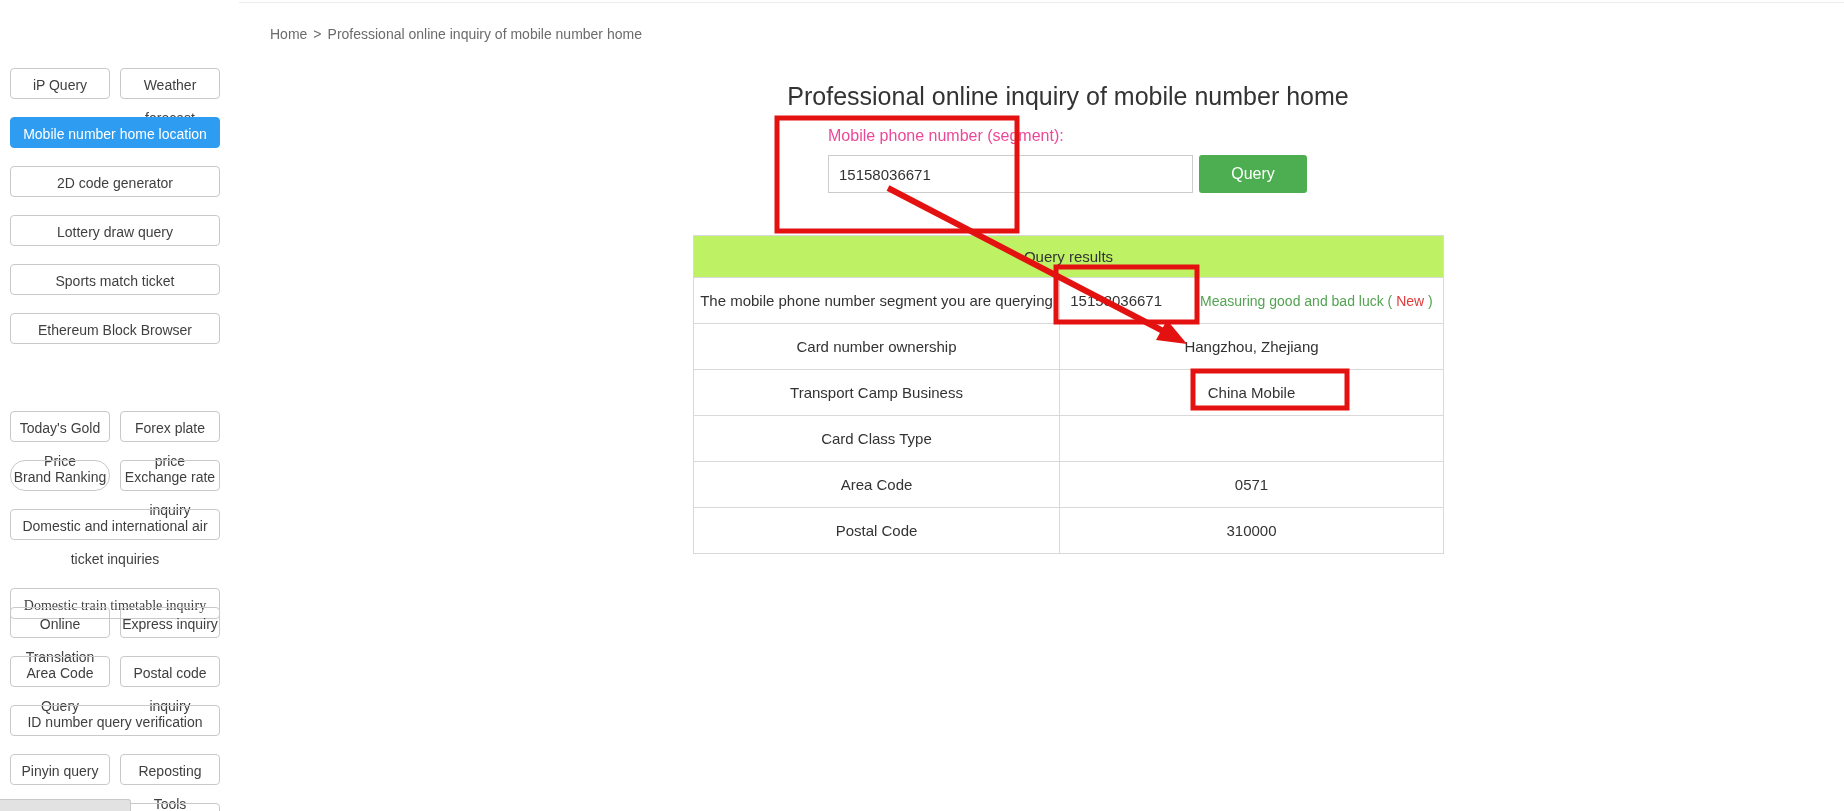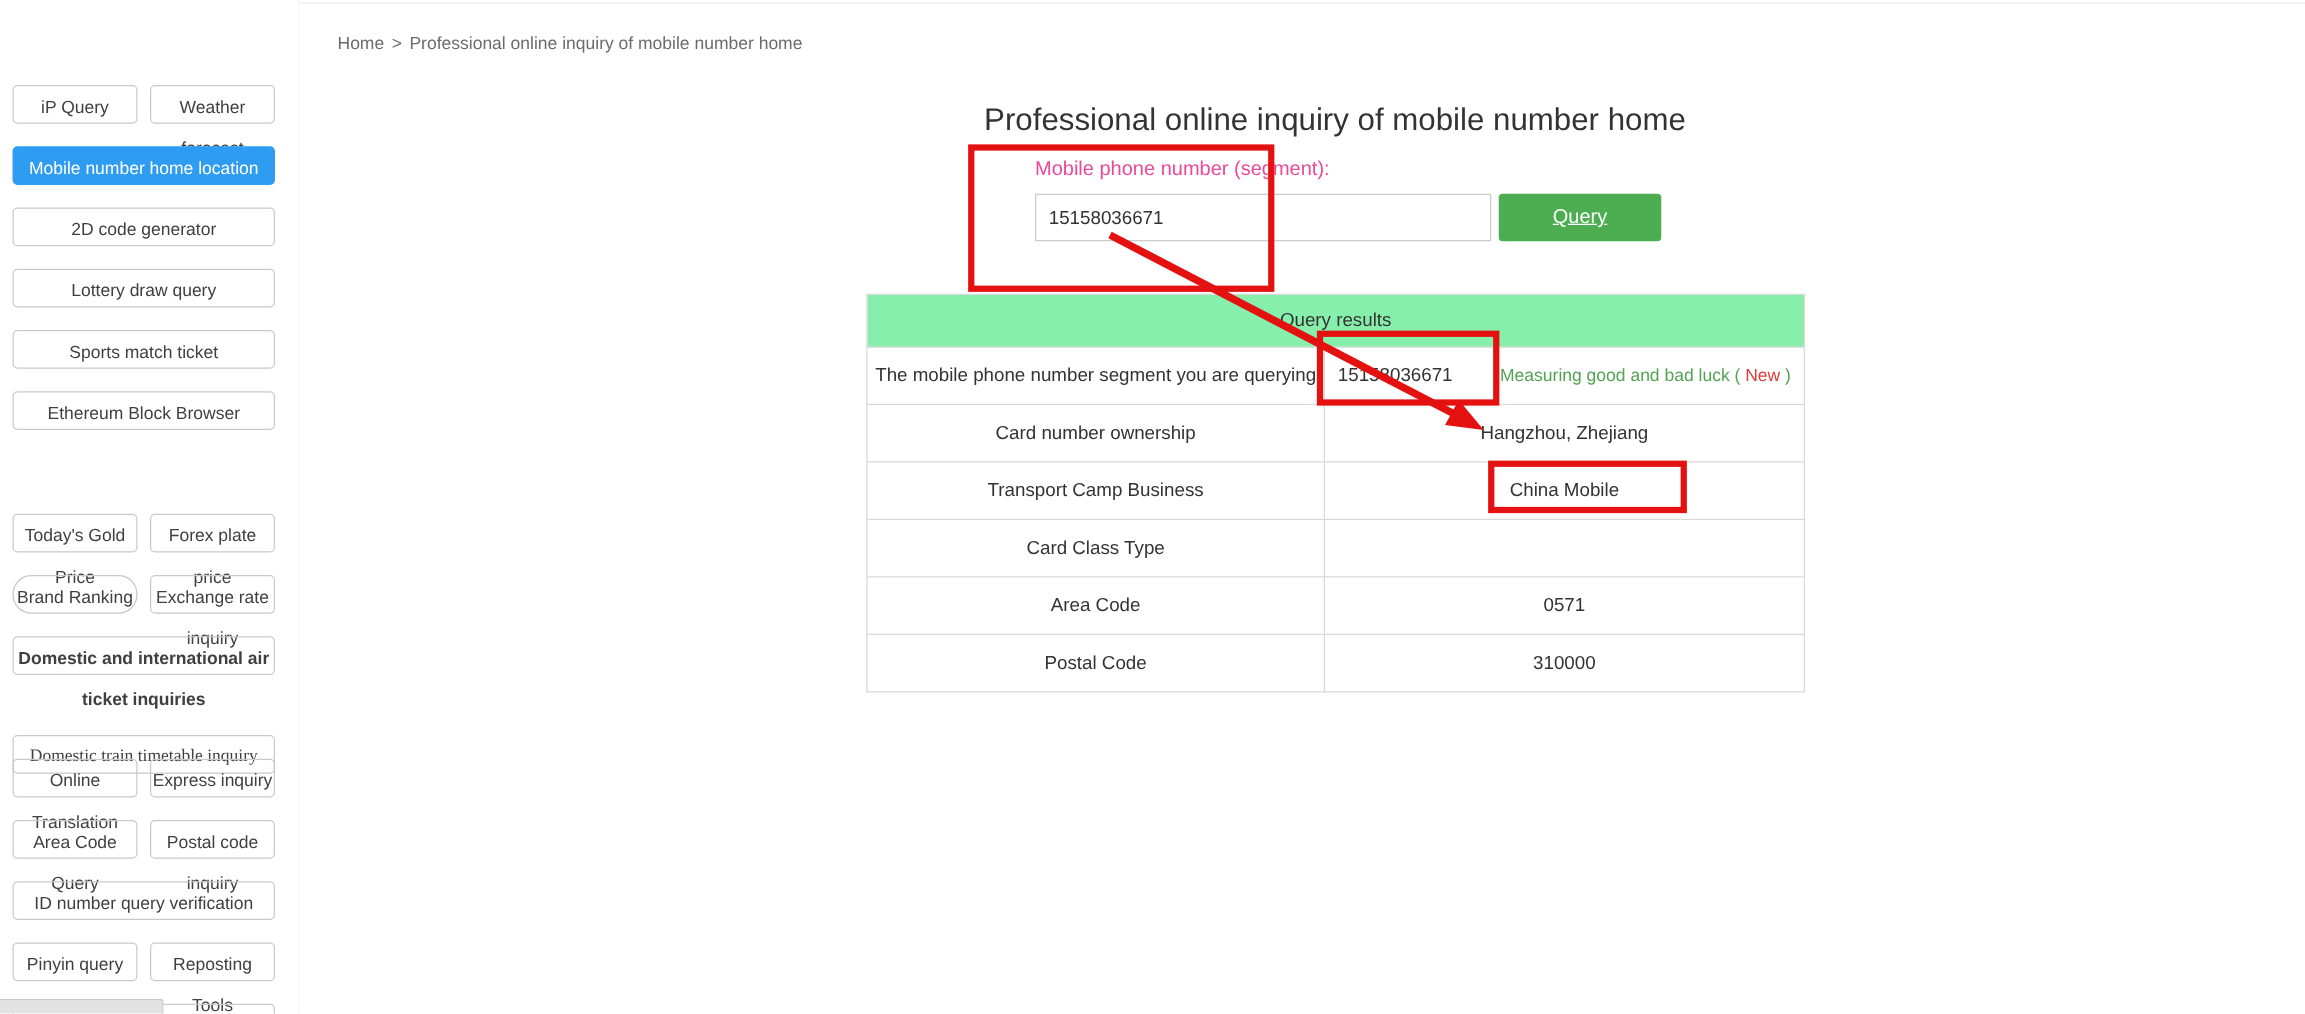--- a/index.html
+++ b/index.html
@@ -25,28 +25,28 @@
   .topline { position:absolute; left:0; top:2px; width:1605px; height:1px; background:#ececec; }
   .breadcrumb { position:absolute; left:31px; top:26px; font-size:14px; color:#6b6b6b; }
   .breadcrumb a { color:#6b6b6b; text-decoration:none; cursor:pointer; }
   .breadcrumb .sep { margin:0 6px; }
   .title { position:absolute; left:454px; top:82px; width:750px; text-align:center;
            font-size:25px; font-weight:400; color:#333; }
   .form-label { position:absolute; left:589px; top:127px; font-size:16px; color:#ec4899; }
   .phone-input { position:absolute; left:589px; top:155px; width:365px; height:38px;
                  box-sizing:border-box; border:1px solid #ccc; font-size:15px; color:#333;
                  padding:0 10px; font-family:inherit; outline:none; background:#fff; }
-  .query-btn { position:absolute; left:960px; top:155px; width:130px; height:38px;
+  .query-btn { position:absolute; left:960px; top:155px; width:108px; height:38px;
                background:var(--button-green,#4cae50); color:#fff; border:none; border-radius:3px;
-               font-size:16px; font-family:inherit; cursor:pointer;text-decoration:underline; }
+               font-size:16px; font-family:inherit; cursor:pointer; }
 
   
   .results { position:absolute; left:454px; top:235px; width:750px;
              border-collapse:collapse; table-layout:fixed; }
-  .results th { height:41px; background:#86efac; border:1px solid #d9d9d9;
+  .results th { height:41px; background:#bef264; border:1px solid #d9d9d9;
                 font-size:15px; font-weight:400; color:#333; }
   .results td { height:45px; border:1px solid #d9d9d9; font-size:15px; color:#333;
                 text-align:center; padding:0 6px; }
   .luck { margin-left:38px; font-size:14px; color:var(--link-green,#52a352);
           text-decoration:none; cursor:pointer; }
   .luck .new { color:var(--badge-red,#e03b3b); font-style:normal; }
 
   
   .annotations { position:absolute; left:0; top:0; width:1844px; height:811px;
                  pointer-events:none; z-index:10; }
@@ -68,21 +68,21 @@
       <a class="side-btn right" style="top: 39px;"><span>Weather forecast</span></a>
       <a class="side-btn full active" style="top: 88px;"><span>Mobile number home location</span></a>
       <a class="side-btn full" style="top: 137px;"><span>2D code generator</span></a>
       <a class="side-btn full" style="top: 186px;"><span>Lottery draw query</span></a>
       <a class="side-btn full" style="top: 235px;"><span>Sports match ticket</span></a>
       <a class="side-btn full" style="top: 284px;"><span>Ethereum Block Browser</span></a>
       <a class="side-btn left" style="top: 382px;"><span>Today's Gold Price</span></a>
       <a class="side-btn right" style="top: 382px;"><span>Forex plate price</span></a>
       <a class="side-btn left" style="top: 431px; border-radius: 15px;"><span>Brand Ranking</span></a>
       <a class="side-btn right" style="top: 431px;"><span>Exchange rate inquiry</span></a>
-      <a class="side-btn full" style="top: 480px; font-weight: bold;"><span>Domestic and international air ticket inquiries</span></a>
+      <a class="side-btn full" style="top: 480px;"><span>Domestic and international air ticket inquiries</span></a>
       <a class="side-btn full" style="top: 559px; font-family: Liberation Serif, serif;"><span>Domestic train timetable inquiry</span></a>
       <a class="side-btn left" style="top: 578px;"><span>Online Translation</span></a>
       <a class="side-btn right" style="top: 578px;"><span>Express inquiry</span></a>
       <a class="side-btn left" style="top: 627px;"><span>Area Code Query</span></a>
       <a class="side-btn right" style="top: 627px;"><span>Postal code inquiry</span></a>
       <a class="side-btn full" style="top: 676px;"><span>ID number query verification</span></a>
       <a class="side-btn left" style="top: 725px;"><span>Pinyin query</span></a>
       <a class="side-btn right" style="top: 725px;"><span>Reposting Tools</span></a>
       <a class="side-btn full" style="top: 774px;"><span>Yin-Yang conversion perpetual</span></a>
     </aside>

